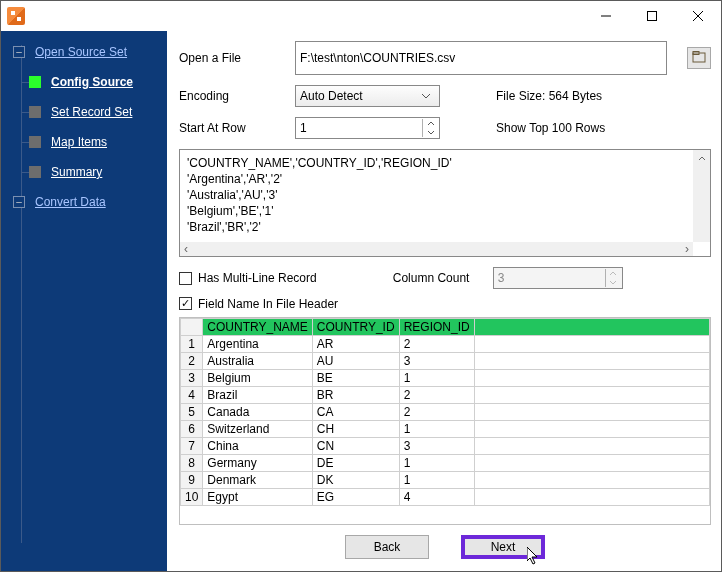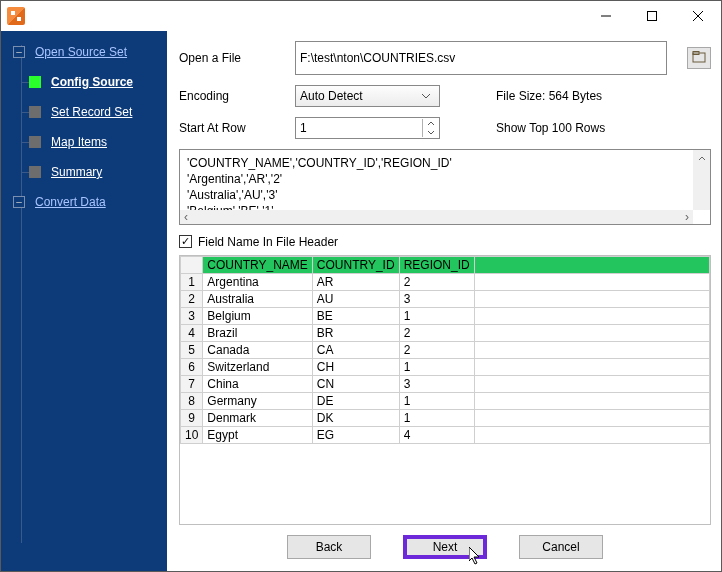--- a/index.html
+++ b/index.html
@@ -28,21 +28,21 @@
   .row .lab { width:100px; }
   .file-input { flex:1; height:22px; border:1px solid #888; padding:16px 4px; font-size:12px; background:#fff; }
   .browse-btn { width:24px; height:22px; margin-left:4px; border:1px solid #a8a8a8; background:#e6e6e6; display:flex; align-items:center; justify-content:center;}
   .combo { height:22px; border:1px solid #888; background:linear-gradient(#fdfdfd,#ececec); display:flex; align-items:center; padding:0 4px; position:relative; }
   .combo .arrow, .spinner .arrows { width:16px; text-align:center; color:#555; position:absolute; right:2px; }
   .combo .arrow svg { display:block; }
   .spinner { height:22px; border:1px solid #888; display:flex; align-items:center; padding:0 4px; position:relative; background:#fff;}
   .spinner .arrows { right:1px; display:flex; flex-direction:column; }
   .spinner .arrows div { height:9px; border-left:1px solid #b0b0b0; display:flex; align-items:center; justify-content:center;}
   .filesize { margin-left:40px; white-space:nowrap;text-align:right;}
-  .preview { border:1px solid #888; height:76px; position:relative; background:#fff; margin-bottom:10px;}
+  .preview { border:1px solid #888; height:108px; position:relative; background:#fff; margin-bottom:10px;}
   .preview-inner { position:absolute; inset:1px 17px 14px 1px; padding:4px 6px; overflow:hidden; line-height:16px; font-size:12px;}
   .vscroll { position:absolute; right:0; top:0; bottom:14px; width:17px; background:#f0f0f0; }
   .vscroll .up, .vscroll .down { height:17px; display:flex; align-items:center; justify-content:center; color:#666;}
   .hscroll { position:absolute; left:0; right:17px; bottom:0; height:14px; background:#f0f0f0; display:flex; justify-content:space-between; align-items:center; color:#666;}
   .opts-row { display:flex; align-items:center; margin-bottom:8px; }
   .chk { width:13px; height:13px; border:1px solid #333; margin-right:6px; display:inline-flex; align-items:center; justify-content:center; background:#fff;}
   .chk.checked::after{ content:"✓"; font-size:11px; line-height:1; color:#000; }
   .grid { flex:1; border:1px solid #bfbfbf; overflow:hidden; margin-top:4px;}
   table { border-collapse:collapse; width:100%; font-size:12px;}
   th, td { border:1px solid #cfcfcf; padding:1px 4px; height:17px; text-align:left; background:#fff;}
@@ -182,20 +182,43 @@
               </svg>
             </div>
         </div>
         <div class="hscroll">
           <span style="padding:0 4px">‹</span>
           <span style="padding:0 4px">›</span>
         </div>
       </div>
 
 
+      <div class="opts-row">
+        <label style="display:flex;align-items:center">
+          <span class="chk"></span>
+          <span>Has Multi-Line Record</span>
+        </label>
+        <span style="flex:0 0 76px"></span>
+        <span style="width:100px">Column Count</span>
+        <div class="spinner disabled" style="width:130px">
+          <span>3</span>
+          <span class="arrows">
+            <div>
+                <svg width="8" height="5">
+                  <polyline points="1,4 4,1 7,4" fill="none" stroke="#bbb"></polyline>
+                </svg>
+              </div>
+            <div>
+                <svg width="8" height="5">
+                  <polyline points="1,1 4,4 7,1" fill="none" stroke="#bbb"></polyline>
+                </svg>
+              </div>
+          </span>
+        </div>
+      </div>
 
       <div class="opts-row" style="margin-bottom:2px">
         <label style="display:flex;align-items:flex-start">
           <span class="chk checked"></span>
           <span>Field Name In File Header</span>
         </label>
       </div>
 
       <div class="grid">
         <table>
@@ -288,20 +311,17 @@
             <span>Back</span>
           </div>
         <div class="btn primary" style="position:relative">
           <span>Next</span>
           <span class="cursor" style="left:62px;top:8px">
             <svg width="14" height="20">
                 <polygon points="0,0 0,14 3,11 6,17 8,16 5,10 10,10" fill="#fff" stroke="#000" stroke-width="1"></polygon>
               </svg>
           </span>
         </div>
-        <div class="btn">
-            <span>Cancel</span>
-          </div>
       </div>
 
     </div>
   </div>
 </div>
 
 </body></html>

